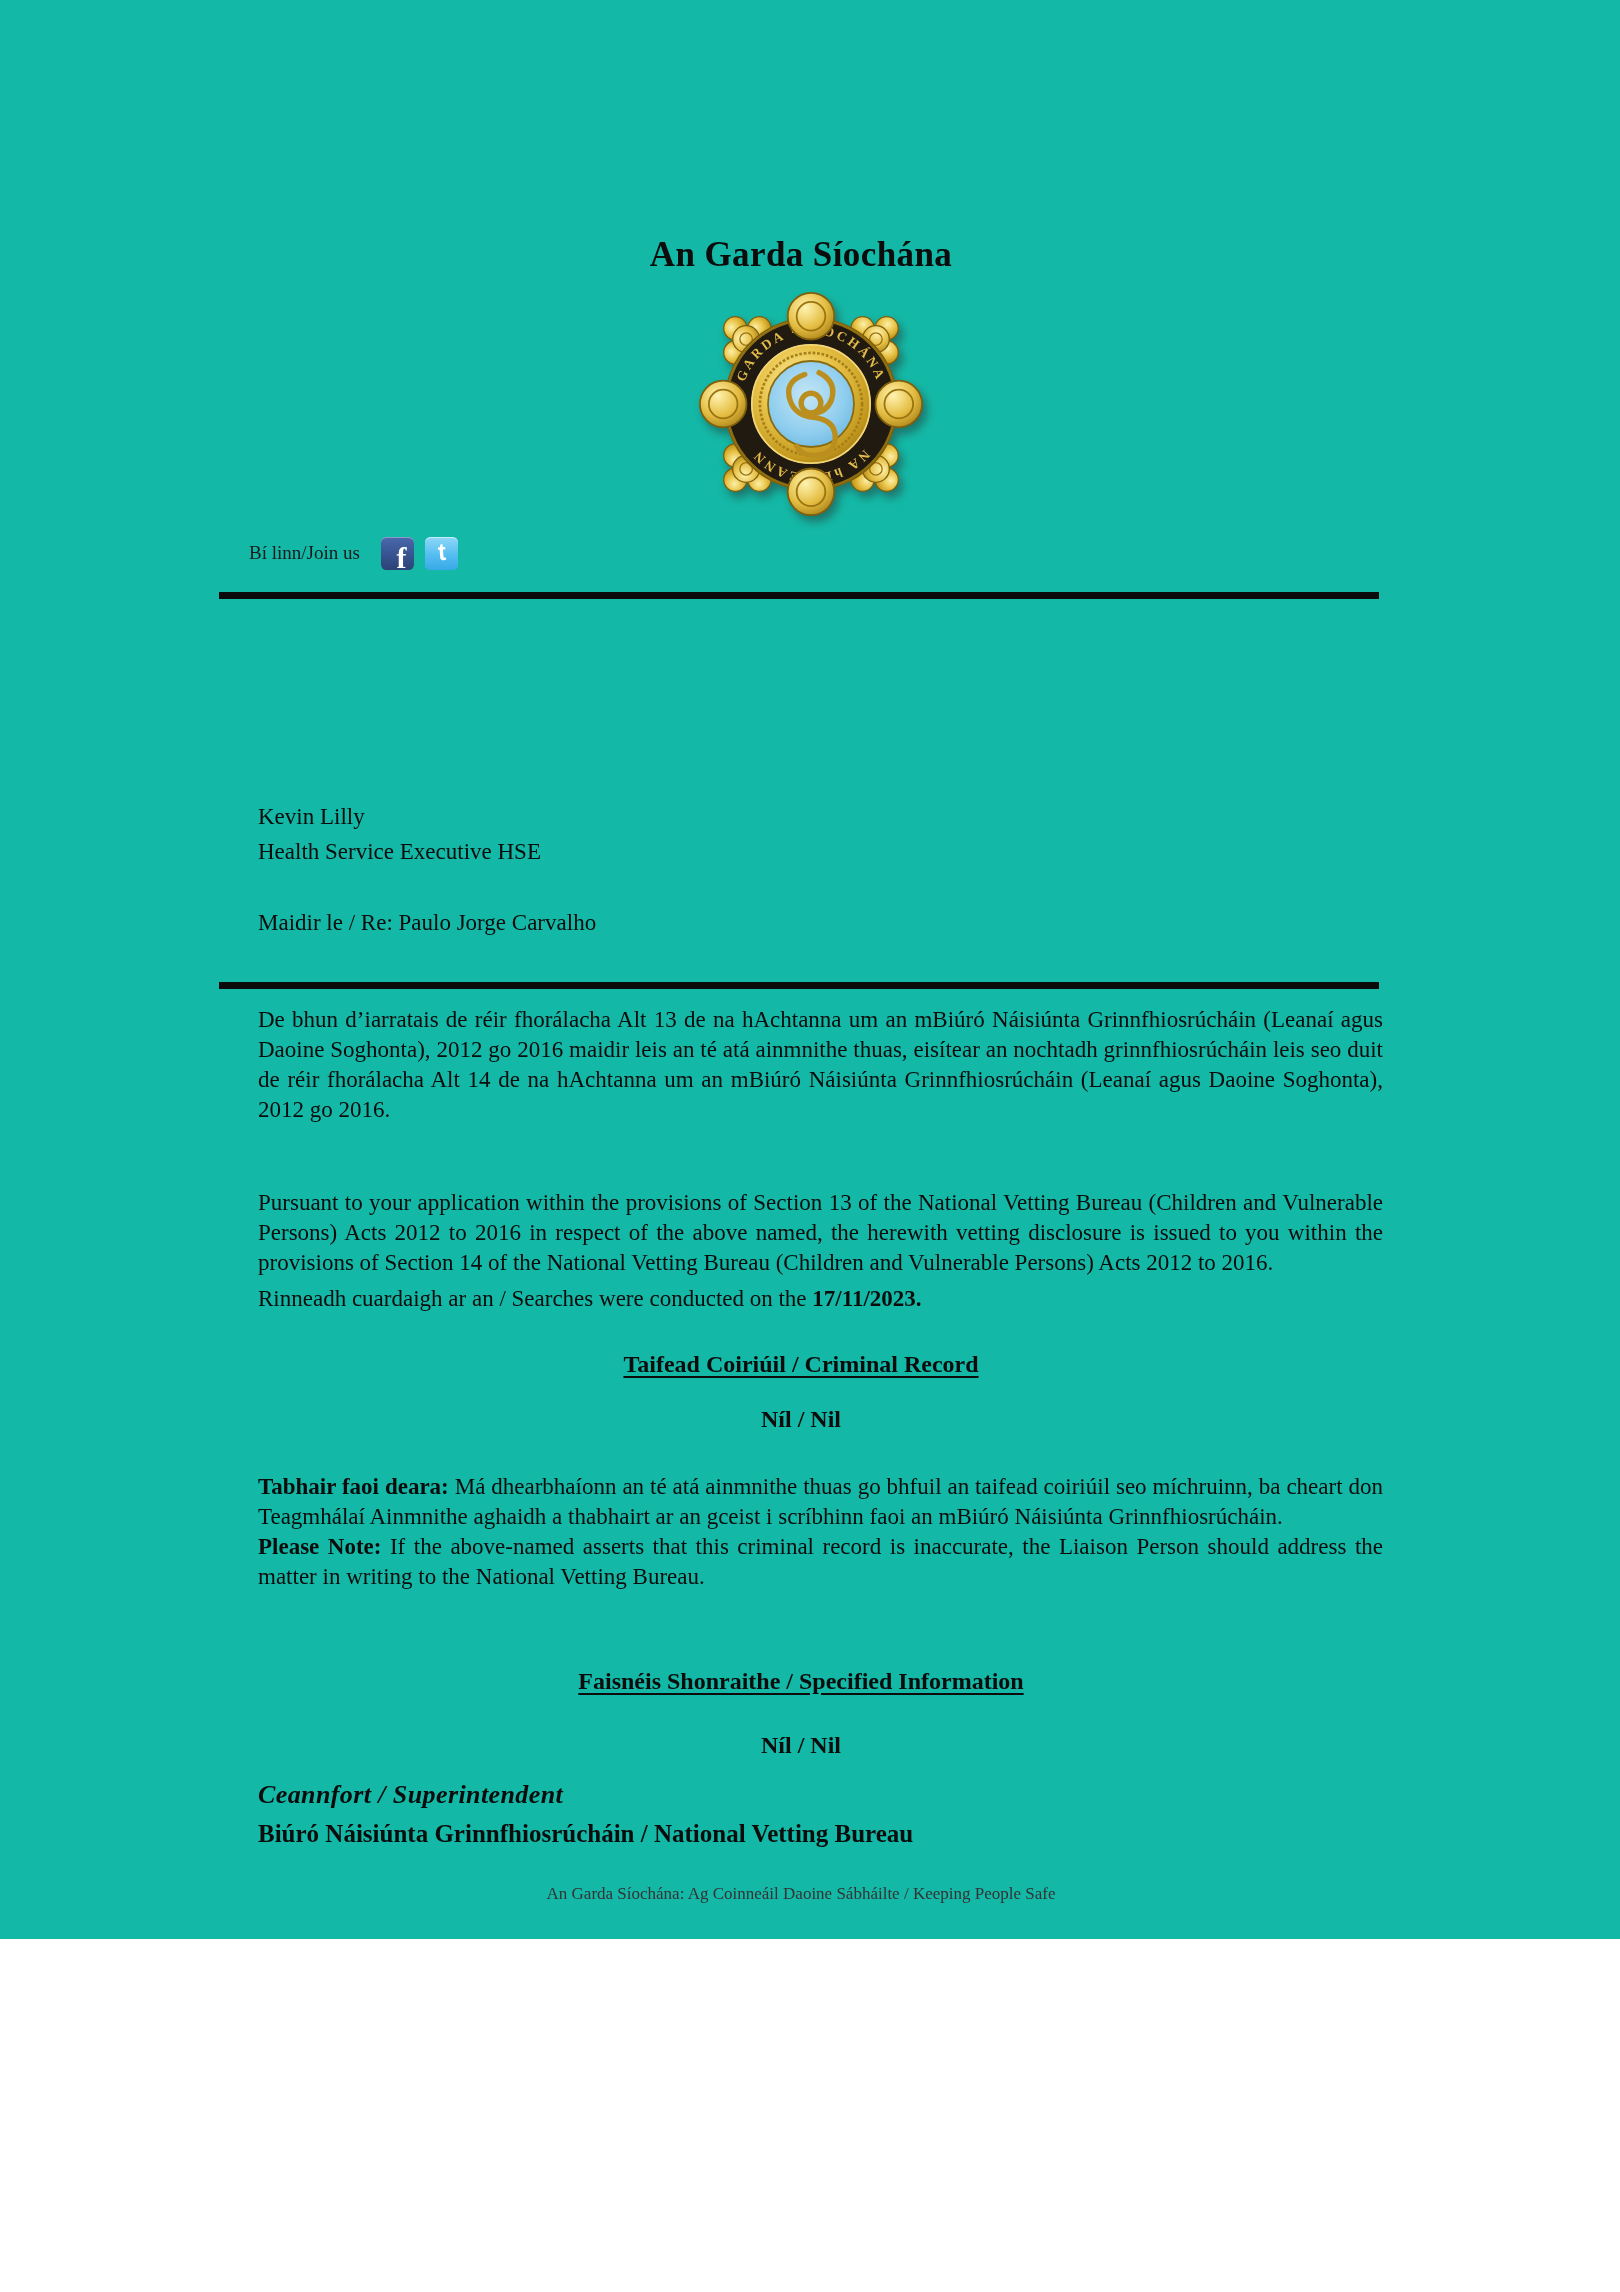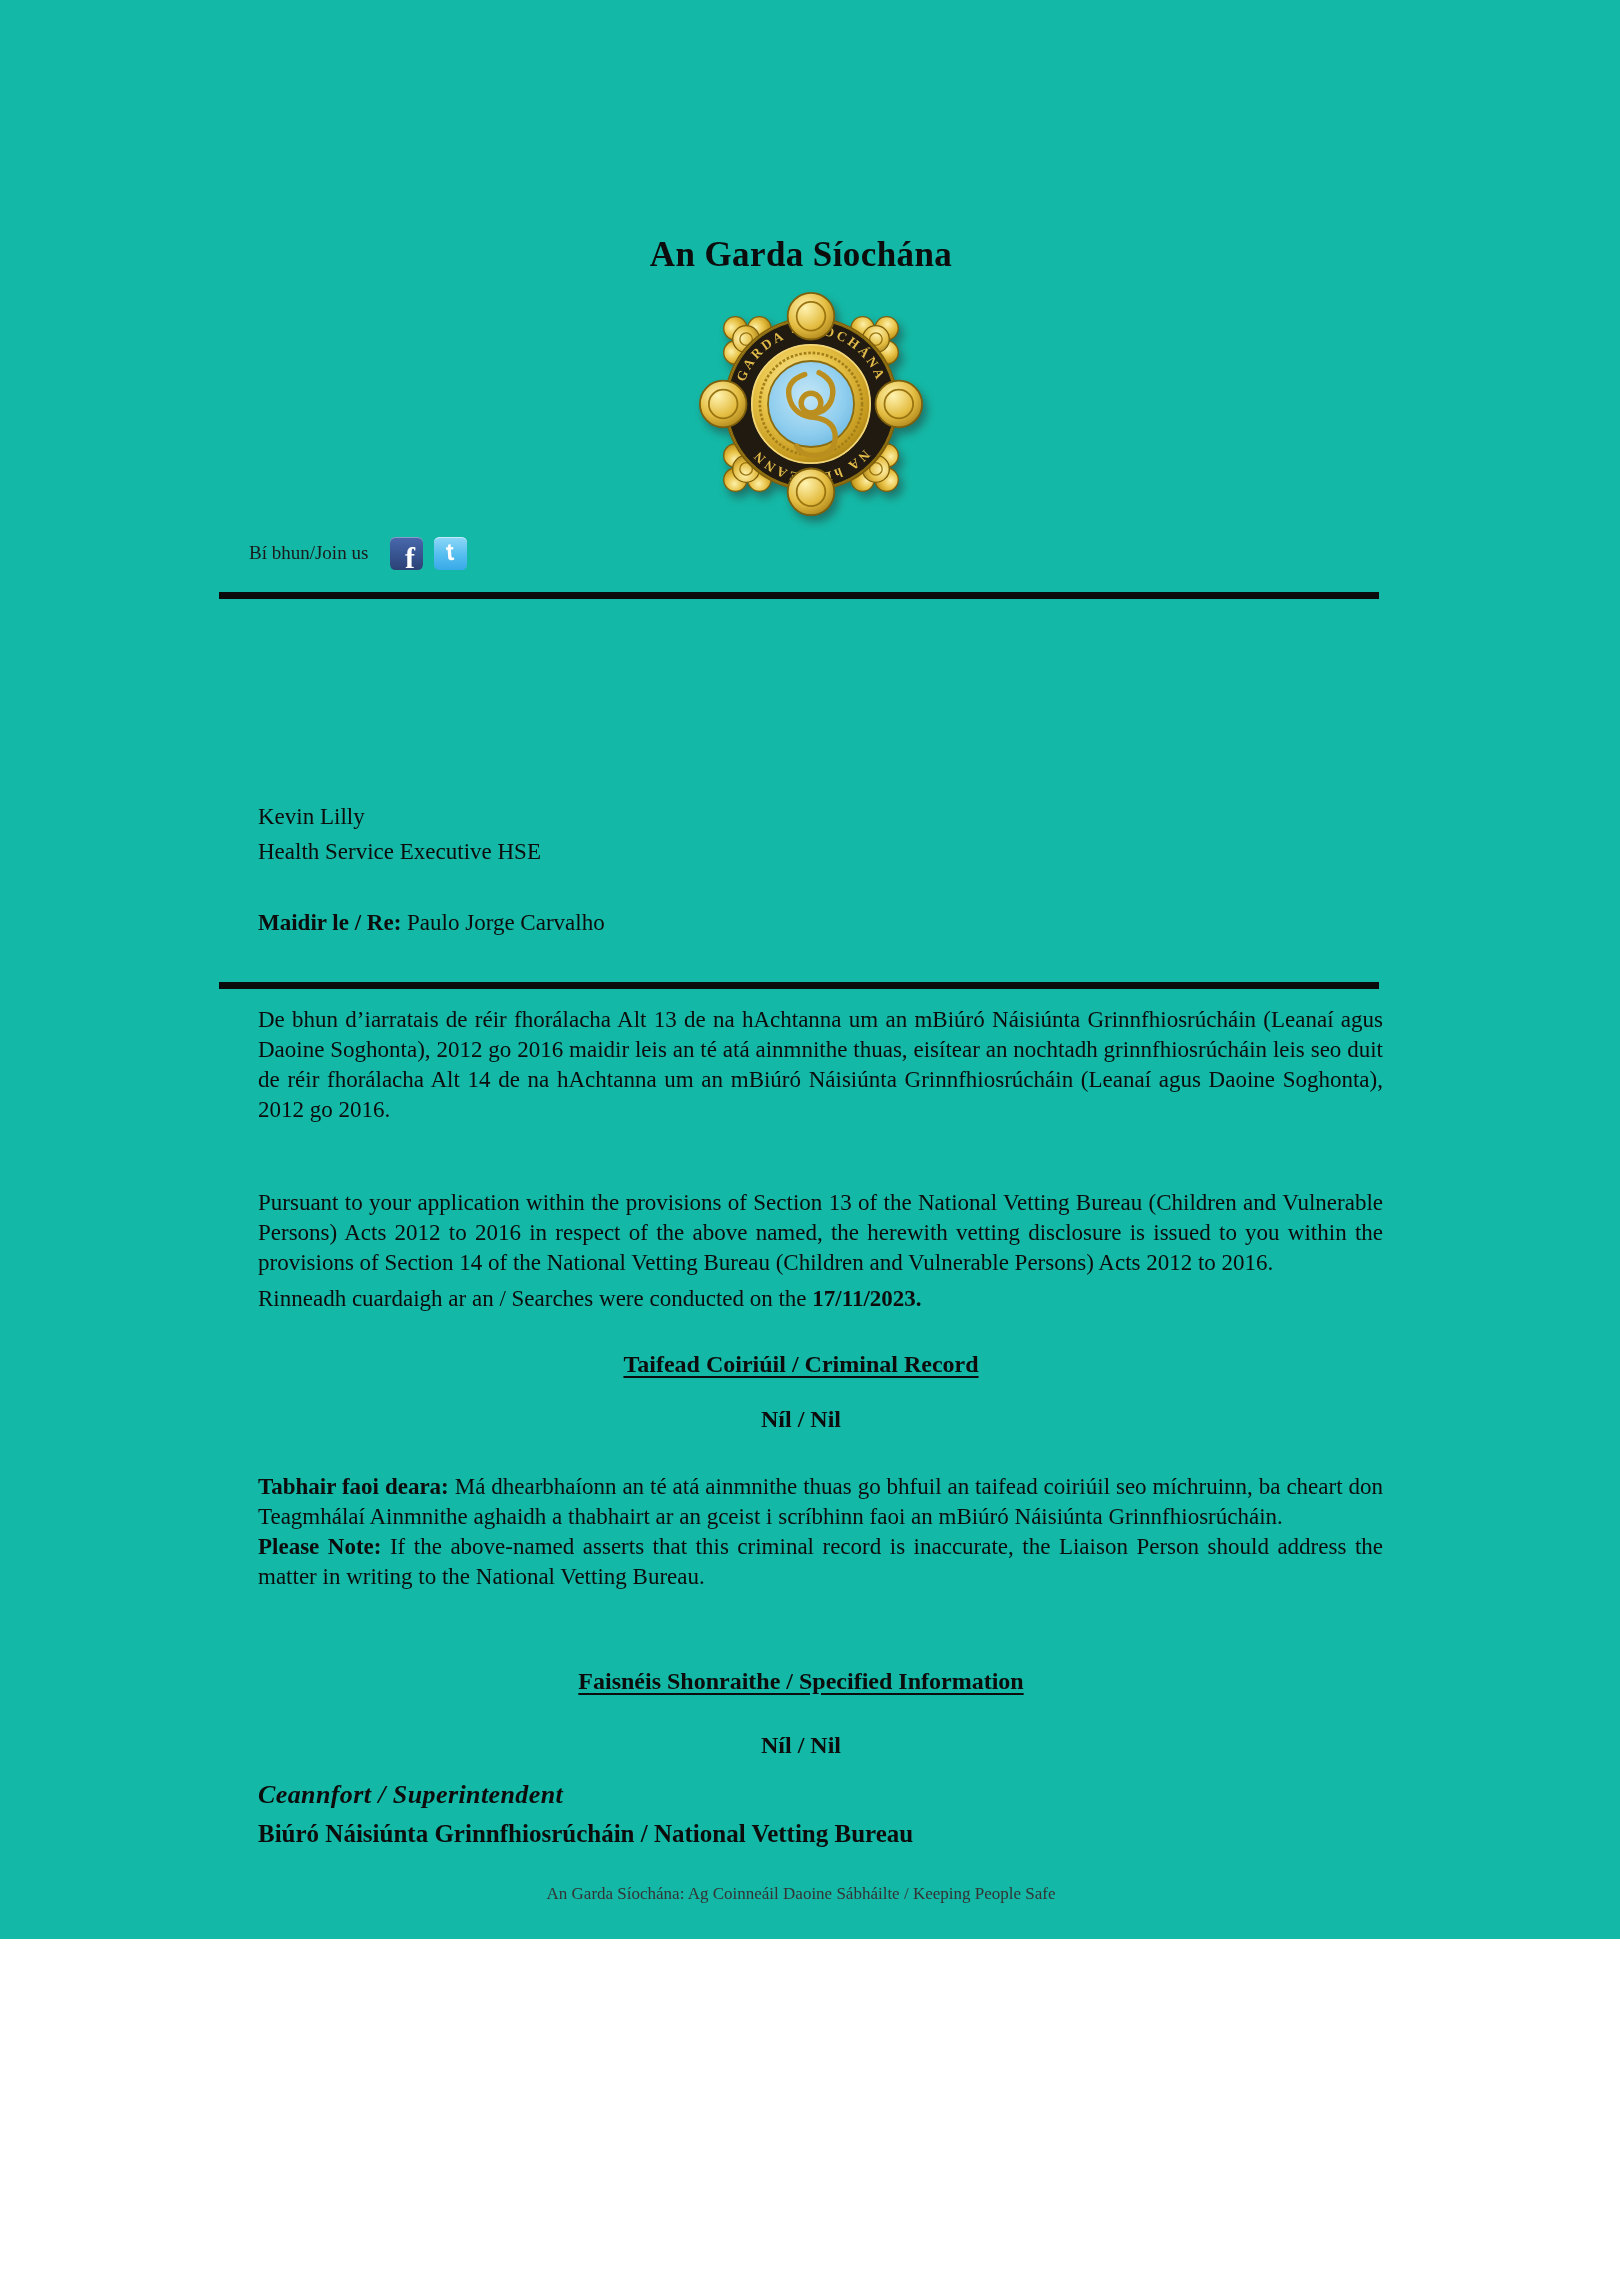--- a/index.html
+++ b/index.html
@@ -51,21 +51,21 @@
 
   .rule { position: absolute; left: 219px; width: 1160px; height: 7.2px; background: #0b0b0b; }
   .rule-1 { top: 592px; }
   .rule-2 { top: 982px; }
 
   .letter-heading { top: 742px; font-size: 27px; font-weight: bold; }
 
   .text-block { position: absolute; left: 258px; width: 1125px; font-size: 23px; }
   .recipient-block { top: 799px; line-height: 35px; }
   .re-line { top: 910px; }
-  .re-line .lbl { font-weight: bold; }
+  .re-line .lbl { font-weight: normal; }
 
   .para { text-align: justify; line-height: 30px; }
   .para-irish { top: 1005px; }
   .para-english { top: 1188px; }
 
   .searches-line { top: 1286px; }
   .searches-line .date { font-weight: bold; }
 
   .section-heading { font-size: 24px; font-weight: bold; text-decoration: underline; text-underline-offset: 3.6px; }
   .h-criminal { top: 1351px; }
@@ -154,21 +154,21 @@
         <circle cx="27" cy="125" r="16" fill="none" stroke="#9a7410" stroke-width="2"></circle>
         <circle cx="223" cy="125" r="26" fill="url(#boss)" stroke="#7e5f0c" stroke-width="2"></circle>
         <circle cx="223" cy="125" r="16" fill="none" stroke="#9a7410" stroke-width="2"></circle>
         <circle cx="125" cy="223" r="26" fill="url(#boss)" stroke="#7e5f0c" stroke-width="2"></circle>
         <circle cx="125" cy="223" r="16" fill="none" stroke="#9a7410" stroke-width="2"></circle>
       </g>
     </svg>
   </div>
 
   <div class="join-row">
-    <span class="join-label">Bí bhun/Join us</span>
+    <span class="join-label">Bí linn/Join us</span>
     <div class="social-icon fb">
       <span>f</span>
     </div>
     <div class="social-icon tw">
       <span>t</span>
     </div>
   </div>
 
   <div class="rule rule-1"></div>
 

